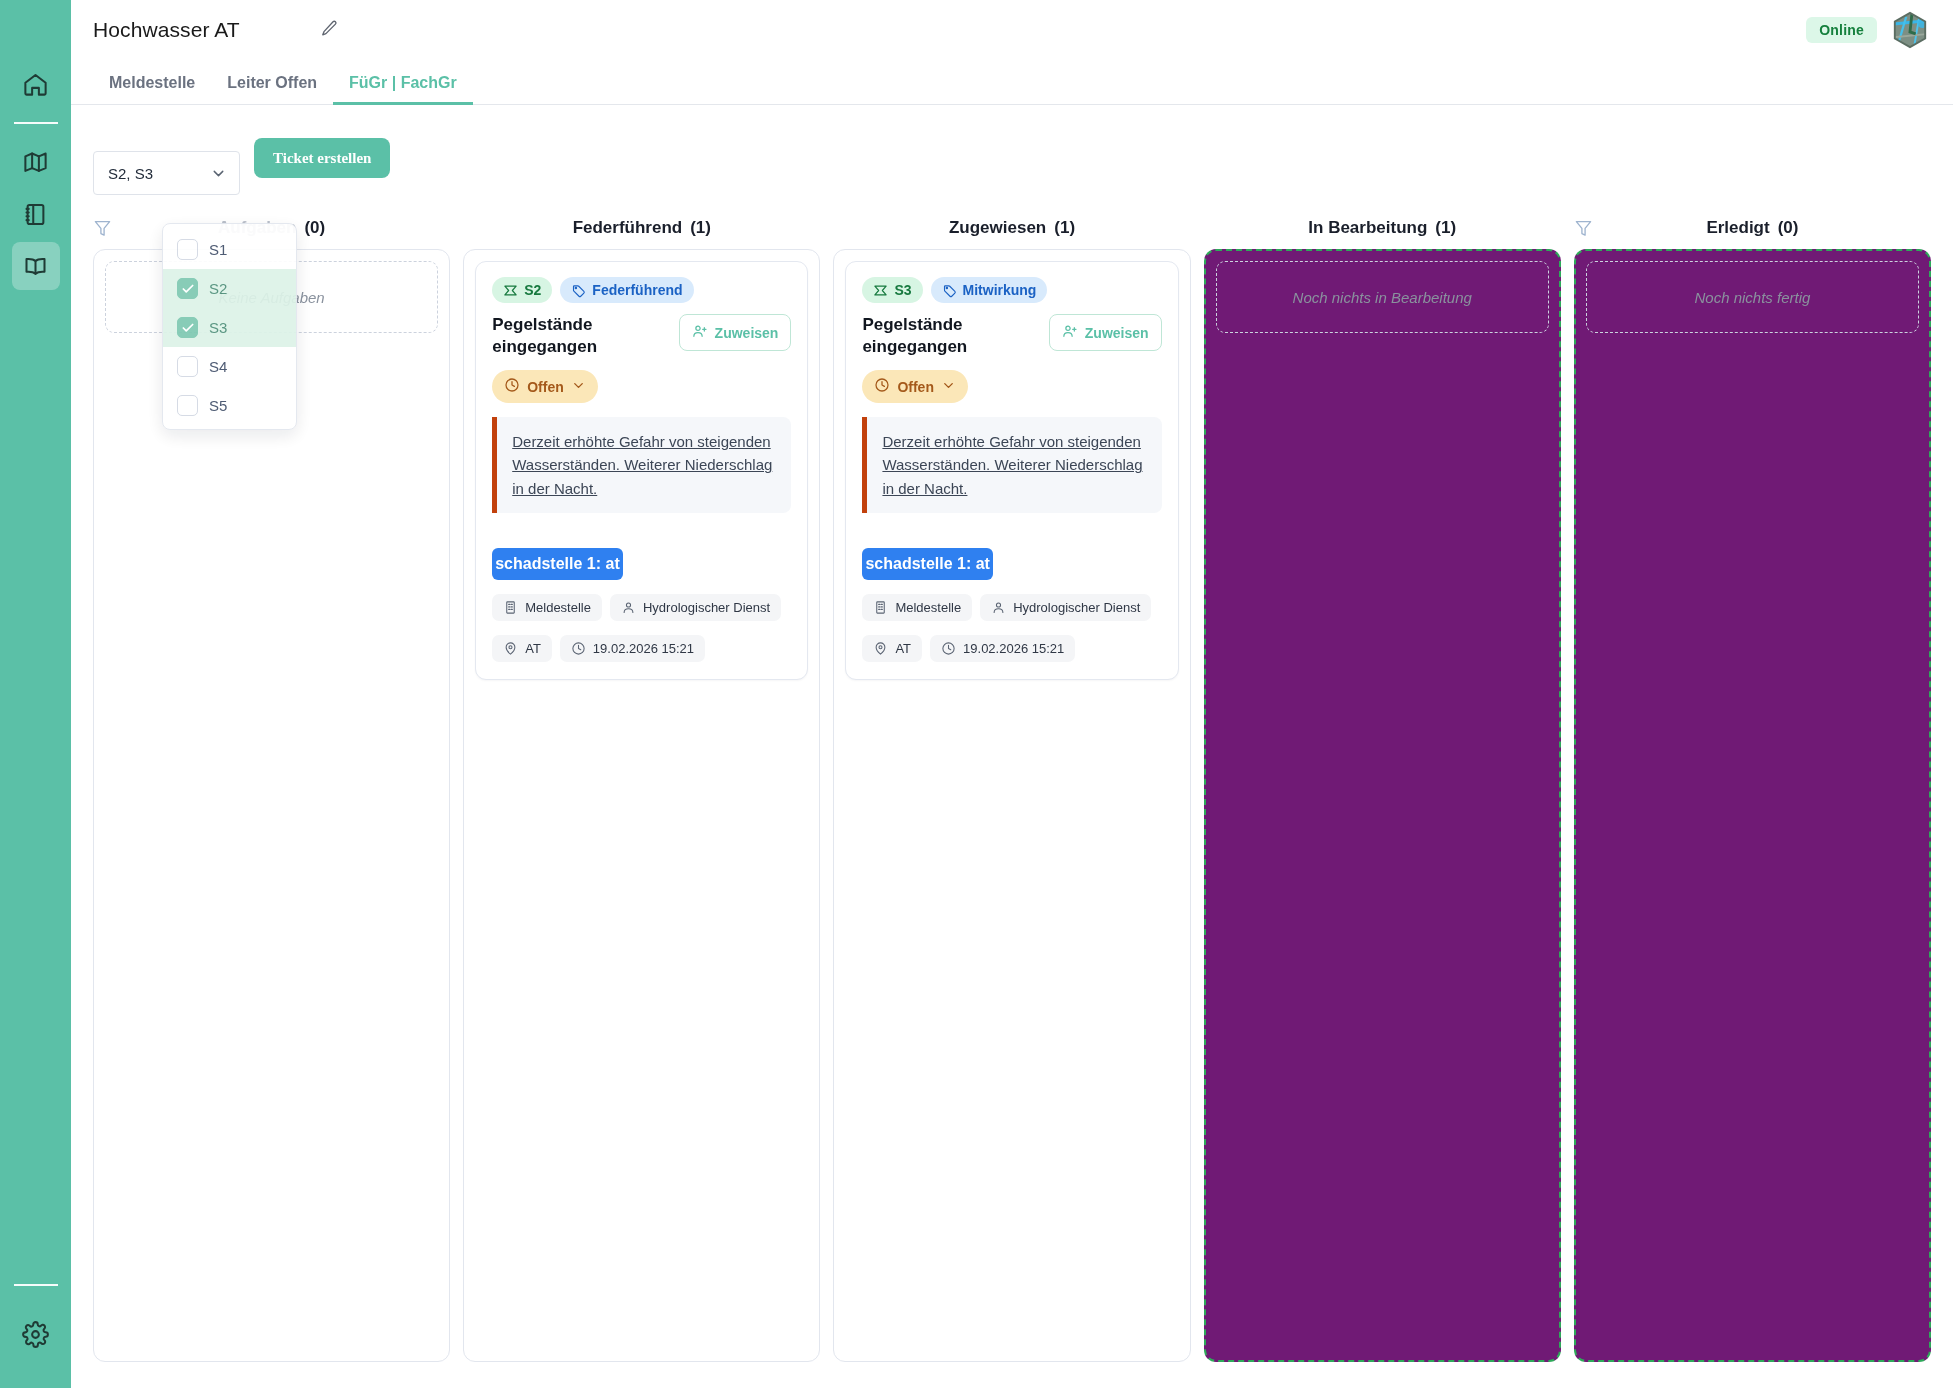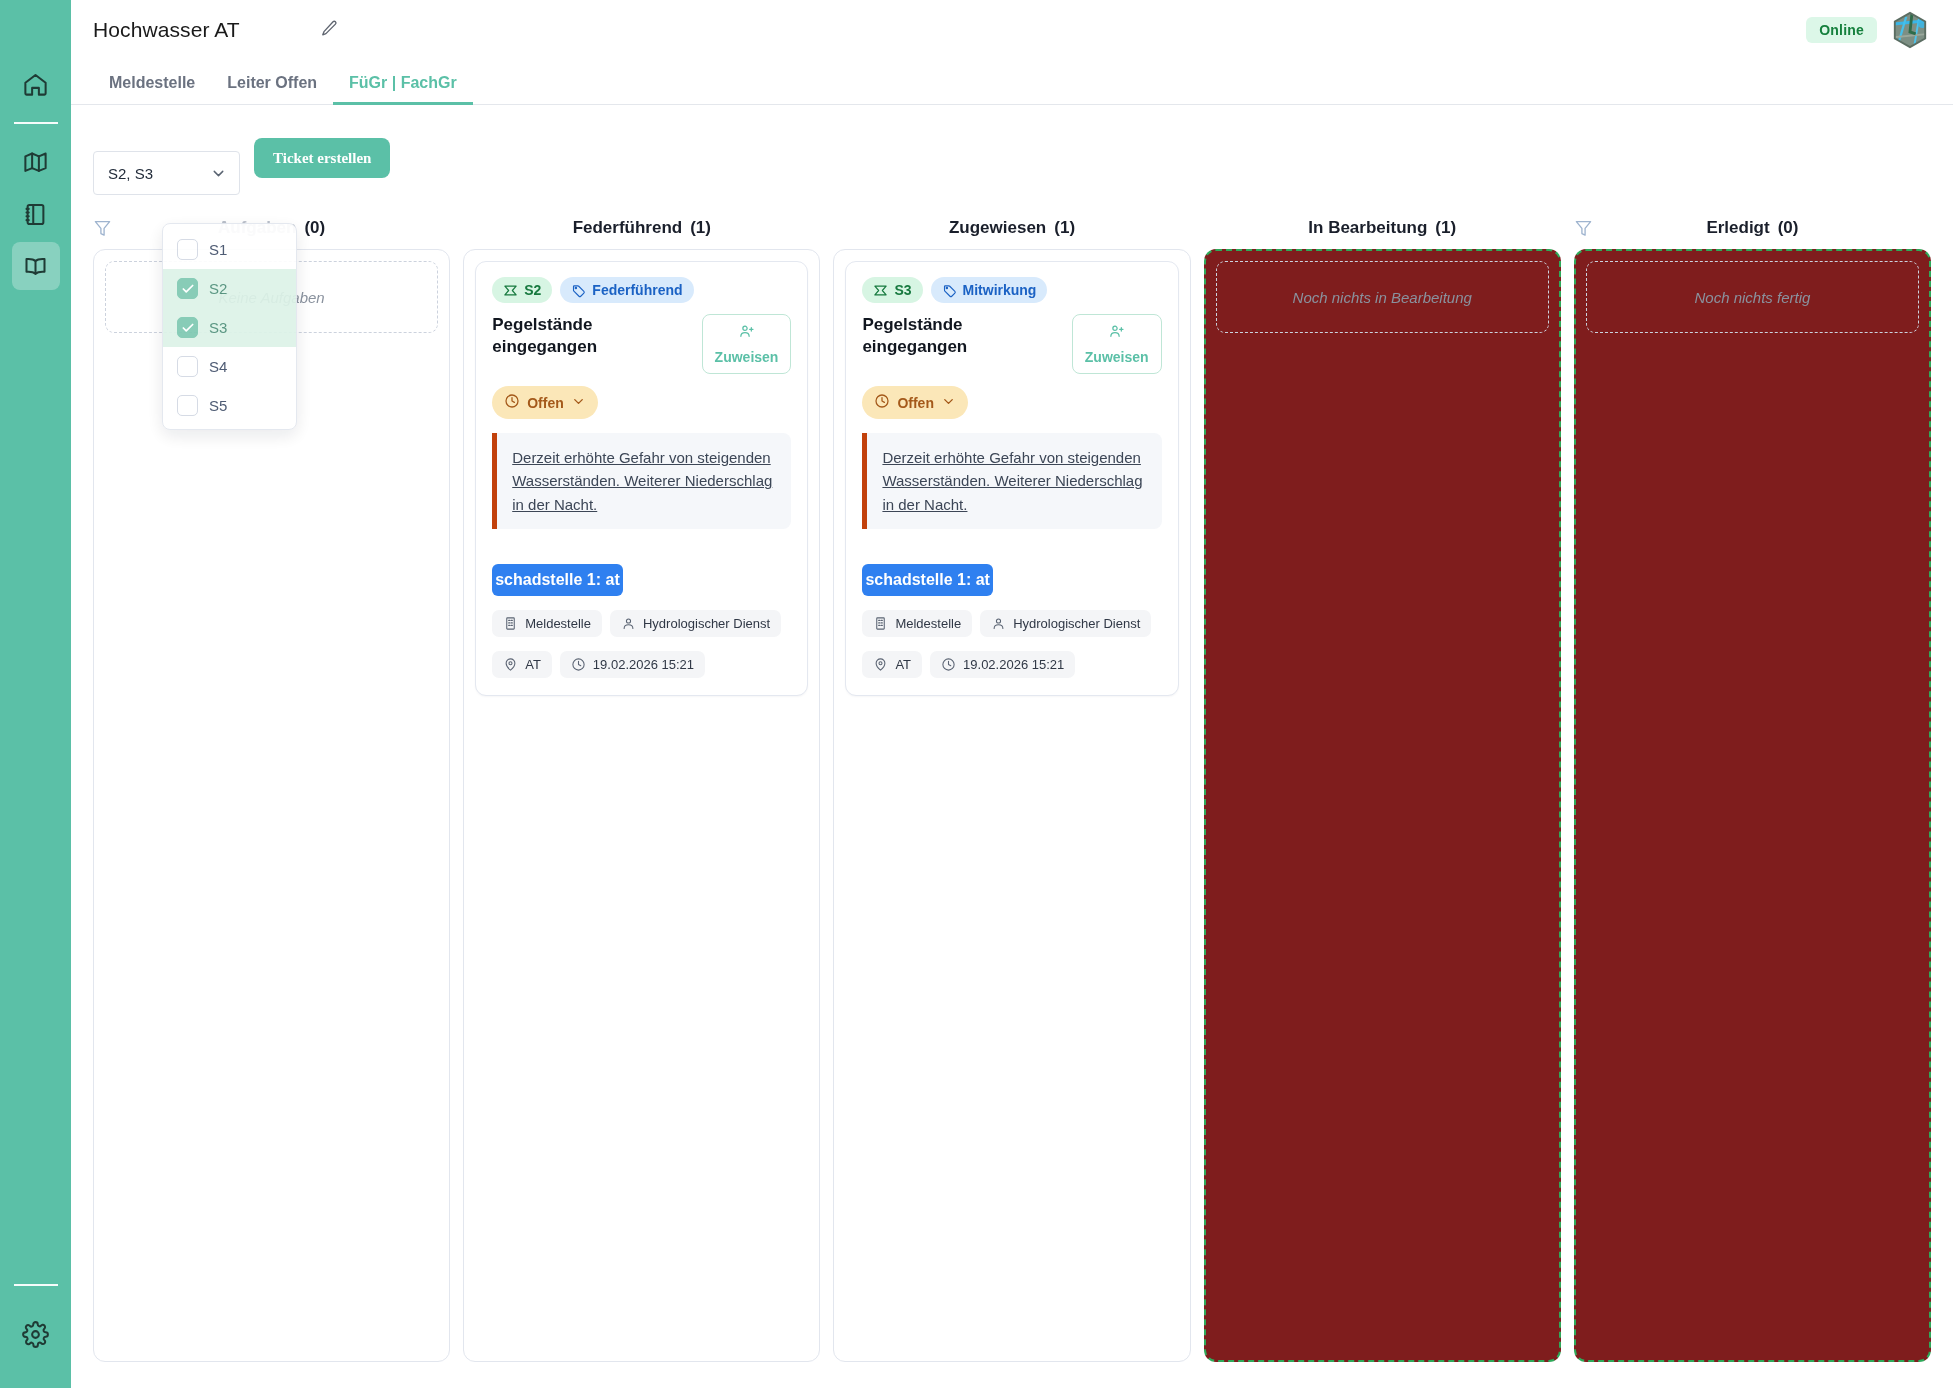--- a/index.html
+++ b/index.html
@@ -119,21 +119,21 @@
   .col-head .filter-ico { position: absolute; left: 0; top: 50%; transform: translateY(-50%); color: #9fb4cf; }
   .col-head .filter-ico svg { width: 19px; height: 19px; display: block; }
   .col-head .cnt { color: #1a1f2b; }
   .col-head.muted .cnt { color: #1a1f2b; }
 
   .col-body {
     flex: 1 1 auto; border: 1px solid #e2e6ee; border-radius: 12px;
     background: #ffffff; padding: 11px; min-height: 0; overflow: hidden;
   }
   .col-body.drop {
-    border: 2px dashed #2eaa5a; background: #7f1d1d; padding: 10px;
+    border: 2px dashed #2eaa5a; background: #701a75; padding: 10px;
   }
   .placeholder {
     border: 1px dashed #ccd2dd; border-radius: 9px;
     height: 72px; display: flex; align-items: center; justify-content: center;
     font-size: 15px; font-style: italic; color: #8a929e;
   }
   .col-body.drop .placeholder { border-color: #cbd3de; }
 
   
   .card {
@@ -151,21 +151,21 @@
   .chip.blue  { background: #d8eafc; color: #1b62c4; }
   .card-title-row { display: flex; align-items: flex-start; justify-content: space-between; gap: 10px; }
   .card-title {
     font-size: 17px; font-weight: bold; color: #11161f; line-height: 1.3;
     max-width: 160px;
   }
   .btn-assign {
     display: inline-flex; align-items: center; gap: 7px;
     border: 1px solid #bfe6d6; border-radius: 8px; background: #fff;
     color: #5bc0a7; font-size: 14px; font-weight: bold; padding: 8px 12px;
-    white-space: nowrap; font-family: inherit; flex-direction: column;
+    white-space: nowrap; font-family: inherit;
   }
   .btn-assign svg { width: 16px; height: 16px; }
   .status-pill {
     display: inline-flex; align-items: center; gap: 7px;
     background: #fbe7b8; color: #a4591a; border-radius: 20px;
     padding: 7px 12px; font-size: 14px; font-weight: bold; margin-top: 12px;
   }
   .status-pill svg { width: 16px; height: 16px; }
   .status-pill .chev2 svg { width: 15px; height: 15px; }
   .quote {

